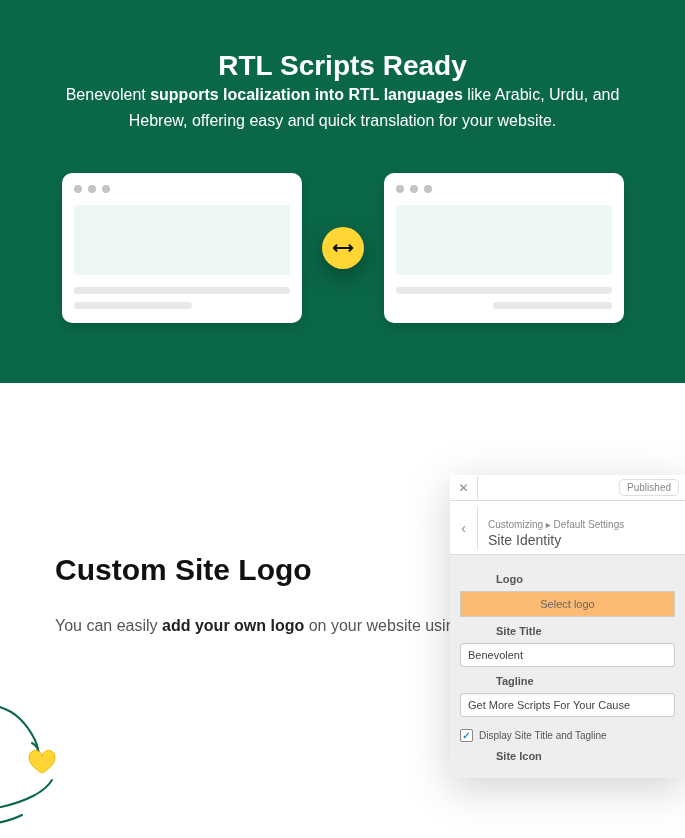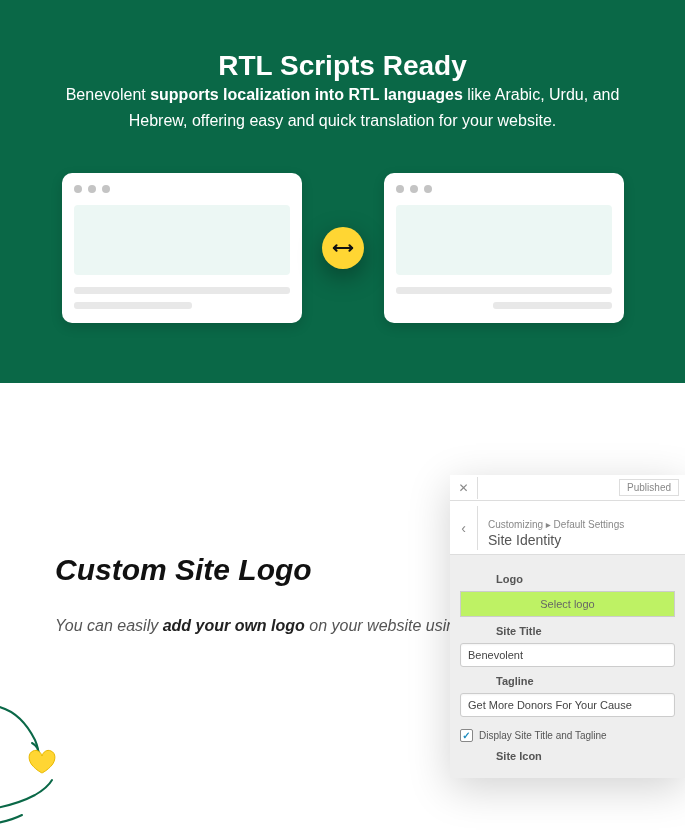--- a/index.html
+++ b/index.html
@@ -20,37 +20,37 @@
     .mockup-block { background: #ecf7f4; border-radius: 4px; height: 70px; margin-bottom: 12px; }
     .mockup-line { background: #e8e8e8; height: 7px; border-radius: 3px; margin-bottom: 8px; }
     .mockup-line.full { width: 100%; }
     .mockup-line.half { width: 55%; }
     .mockup-body.rtl .mockup-line.half { margin-left: auto; }
     
     .swap-badge { width: 42px; height: 42px; border-radius: 50%; background: #ffd633; display: flex; align-items: center; justify-content: center; box-shadow: 0 8px 24px rgba(0,0,0,0.35); }
     .swap-badge svg { width: 22px; height: 22px; }
     
     .section-logo { padding: 130px 55px 60px; display: flex; gap: 40px; align-items: flex-start; position: relative; overflow: hidden; }
-    .logo-text { flex: 1; padding-top: 40px; font-style: italic; }
+    .logo-text { flex: 1; padding-top: 40px; }
     .logo-text h2 { color: #111; font-size: 30px; font-weight: 700; margin-bottom: 25px; }
     .logo-text p { color: #555; font-size: 16px; line-height: 1.7; }
     .logo-text p .bold { font-weight: 700; color: #222; }
     
     .customizer { width: 235px; background: #eeeeee; box-shadow: 0 10px 40px rgba(0,0,0,0.18); font-size: 12px; color: #555; position: absolute; right: 0; top: 475px; }
     .cz-top { display: flex; align-items: center; justify-content: space-between; background: #fff; border-bottom: 1px solid #ddd; }
     .cz-close { width: 28px; height: 22px; display: flex; align-items: center; justify-content: center; color: #888; border-right: 1px solid #ddd; }
-    .cz-pub { font-size: 10px; color: #888; border: 1px solid #ddd; border-radius: 0; padding: 2px 7px; margin: 4px 6px; }
+    .cz-pub { font-size: 10px; color: #888; border: 1px solid #ddd; border-radius: 5px; padding: 2px 7px; margin: 4px 6px; }
     .cz-bc-row { display: flex; align-items: center; background: #fff; border-bottom: 1px solid #ddd; }
     .cz-back { width: 28px; height: 44px; display: flex; align-items: center; justify-content: center; border-right: 1px solid #ddd; color: #888; font-size: 14px; }
     .cz-bc { padding: 6px 10px; }
     .cz-bc-line1 { font-size: 10px; color: #888; margin-bottom: 2px; margin-top: 12px; }
     .cz-bc-line2 { font-size: 14px; color: #555; }
     .cz-body { padding: 10px; }
     .cz-label { font-size: 11px; color: #555; font-weight: 600; margin: 8px 0 6px; padding-left: 36px; }
-    .cz-selectlogo { background: #bef264; border: 1px solid #ccc; text-align: center; padding: 6px; font-size: 11px; color: #666; }
+    .cz-selectlogo { background: #fdba74; border: 1px solid #ccc; text-align: center; padding: 6px; font-size: 11px; color: #666; }
     .cz-input { background: #fff; border: 1px solid #ccc; border-radius: 3px; padding: 5px 7px; font-size: 11px; color: #444; box-shadow: inset 0 1px 2px rgba(0,0,0,0.05); }
     .cz-check { display: flex; align-items: center; gap: 6px; margin: 12px 0 8px; font-size: 10px; color: #555; }
     .cz-checkbox { width: 13px; height: 13px; border: 1px solid #888; border-radius: 2px; background: #fff; display: flex; align-items: center; justify-content: center; color: #1e8cbe; font-size: 10px; font-weight: bold; }
     
     .hands { position: absolute; left: -10px; top: 695px; width: 120px; height: 150px; }
   </style>
 </head>
 <body>
 
 <section class="section-rtl">
@@ -117,21 +117,21 @@
       <div class="cz-bc-line1">Customizing  ▸  Default Settings</div>
       <div class="cz-bc-line2">Site Identity</div>
     </div>
   </div>
   <div class="cz-body">
     <div class="cz-label">Logo</div>
     <div class="cz-selectlogo">Select logo</div>
     <div class="cz-label">Site Title</div>
     <div class="cz-input">Benevolent</div>
     <div class="cz-label">Tagline</div>
-    <div class="cz-input">Get More Donors For Your Cause</div>
+    <div class="cz-input">Get More Scripts For Your Cause</div>
     <div class="cz-check">
       <div class="cz-checkbox">✓</div>
       <span>Display Site Title and Tagline</span>
     </div>
     <div class="cz-label">Site Icon</div>
   </div>
 </div>
 
 <svg class="hands" viewBox="0 0 120 150">
   <g stroke="#0a6847" stroke-width="2" fill="none" stroke-linecap="round" stroke-linejoin="round">

